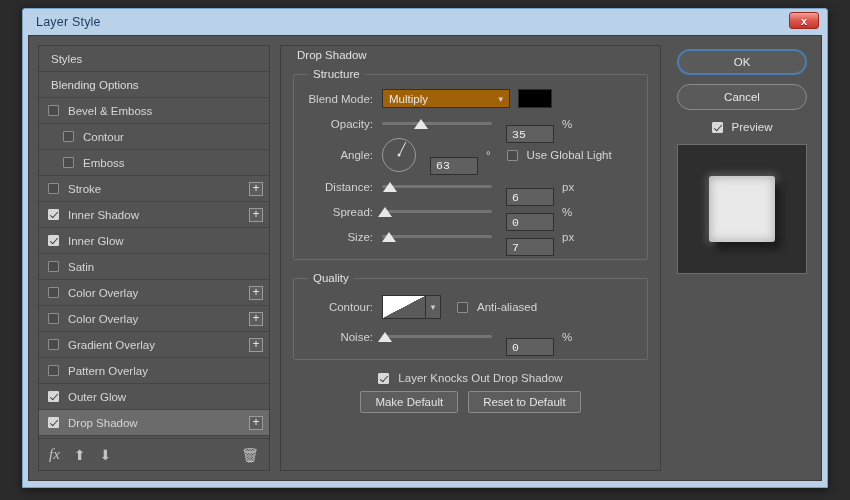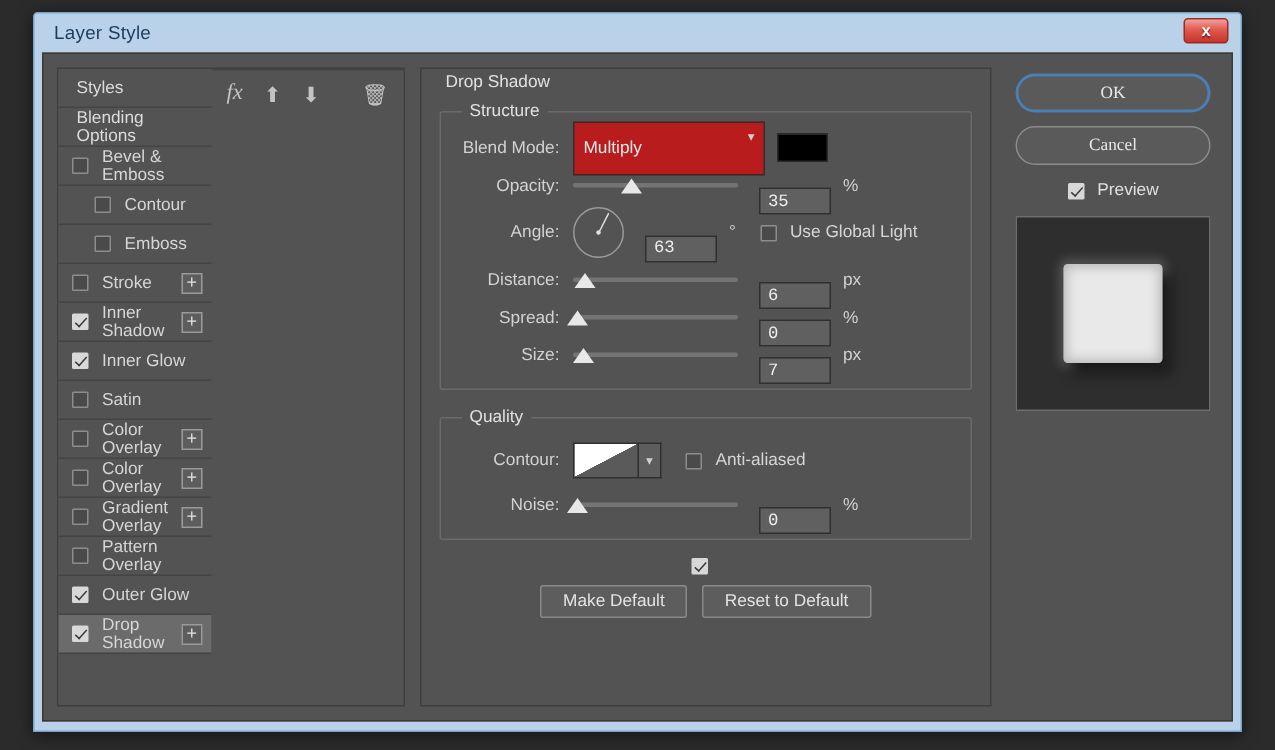--- a/index.html
+++ b/index.html
@@ -53,21 +53,21 @@
     background: #535353;
     border: 1px solid #3b3b3b;
     display: flex;
     padding: 9px;
     gap: 0;
   }
 
   
   #styles-panel {
     width: 232px;
-    display: flex; flex-direction: row;
+    display: flex; flex-direction: column;
     background: #535353;
     border: 1px solid #3e3e3e;
     margin-right: 10px;
   }
   #styles-list {
     flex: 1;
     background: #535353;
     overflow: hidden;
     position: relative;
   }
@@ -168,26 +168,26 @@
     color: #d6d6d6;
   }
   .flabel {
     width: 78px;
     text-align: right;
     padding-right: 9px;
     flex: 0 0 auto;
     color: #d2d2d2;
   }
   select.ps-select, .ps-select {
-    background: #b91c1c;
+    background: #a16207;
     border: 1px solid #2f2f2f;
     color: #e8e8e8;
     font-size: 11.5px;
     font-family: "Liberation Sans", sans-serif;
-    height: 36px;
+    height: 19px;
     width: 128px;
     padding: 0 6px;
     display: flex; align-items: center;
     position: relative;
     cursor: pointer;
   }
   .ps-select .chev {
     position: absolute; right: 6px; top: 4px;
     color: #cfcfcf; font-size: 9px;
   }
@@ -315,21 +315,21 @@
     align-items: center;
     padding-top: 4px;
   }
   .round-btn {
     width: 130px; height: 26px;
     border-radius: 13px;
     background: #5a5a5a;
     border: 1px solid #8c8c8c;
     color: #e8e8e8;
     font-size: 11.5px;
-    font-family: Liberation Serif, serif;
+    font-family: Liberation Sans, sans-serif;
     margin-bottom: 9px;
     cursor: pointer;
   }
   .round-btn.primary {
     border: 2px solid #4a7fb5;
     background: #5a5a5a;
   }
   #preview-check {
     display: flex; align-items: center;
     color: #e0e0e0; font-size: 11.5px;
@@ -532,20 +532,21 @@
             <div class="thumb" style="left:3%"></div>
           </div>
           <div class="numbox">0</div>
           <span class="unit">%</span>
         </div>
       </fieldset>
 
       <div id="bottom-area">
         <label class="wide-check">
           <span class="cbox checked"></span>
+          <span>Layer Knocks Out Drop Shadow</span>
         </label>
         <div class="defaults-row">
           <button class="ps-btn">Make Default</button>
           <button class="ps-btn">Reset to Default</button>
         </div>
       </div>
     </div>
 
     <div id="right-panel">
       <button class="round-btn primary">OK</button>

